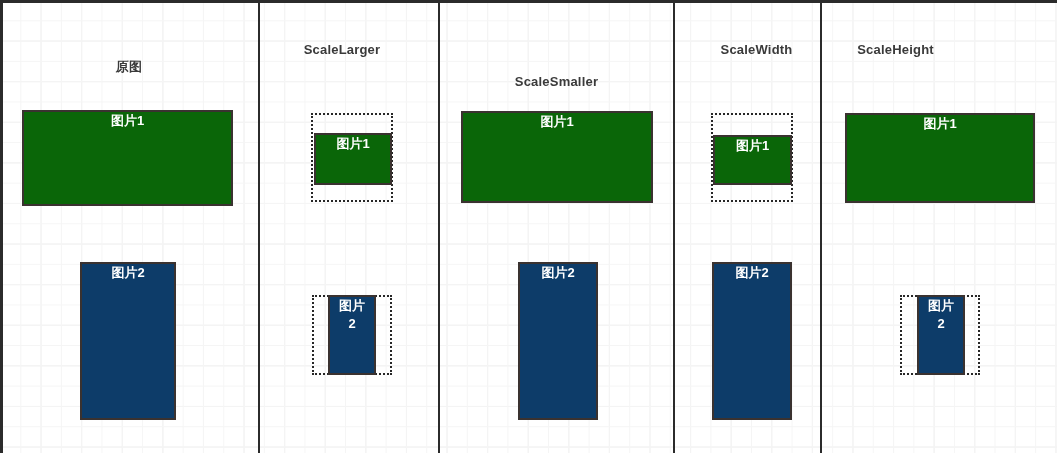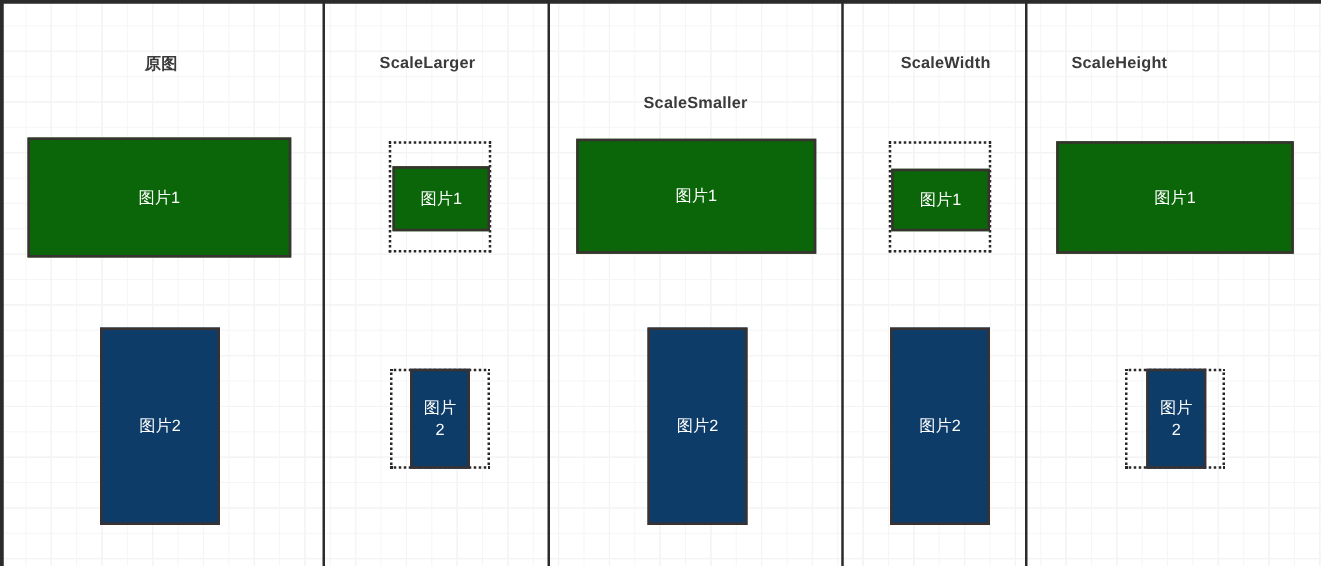--- a/index.html
+++ b/index.html
@@ -81,28 +81,28 @@
     position: absolute;
     box-sizing: border-box;
     border: 2px dotted #272727;
   }
 
   
   .img-rect {
     position: absolute;
     box-sizing: border-box;
     display: flex;
-    align-items: center;
     justify-content: center;
     text-align: center;
     color: #ffffff;
     font-size: 13px;
     line-height: 1.35;
     border: 2px solid #3a3230;
     overflow: hidden;
+    font-weight: bold;
   }
   .img-rect.green { background: #0a6608; }
   .img-rect.blue  { background: #0d3c69; }
   .img-rect .lbl { pointer-events: none; white-space: pre-line; }
 </style>
 </head>
 <body>
 
 <div id="canvas">
   <div id="subgrid"></div>
@@ -111,21 +111,21 @@
   <div class="edge-left"></div>
 
   <div id="dividers-layer">
       <div class="divider" style="left: 258px; background: rgb(43, 43, 43);"></div>
       <div class="divider" style="left: 438px; background: rgb(43, 43, 43);"></div>
       <div class="divider" style="left: 673px; background: rgb(43, 43, 43);"></div>
       <div class="divider" style="left: 820px; background: rgb(43, 43, 43);"></div>
     </div>
   <div id="panels-layer">
       <div class="panel" style="left: 0px; width: 258px;">
-        <div class="panel-title" style="color: rgb(58, 58, 58);">原图</div>
+        <div class="panel-title" style="color: rgb(58, 58, 58); margin-top: 16px;">原图</div>
       </div>
       <div class="img-rect green" style="left: 22px; top: 110px; width: 211px; height: 96px; background: rgb(10, 102, 8); border-color: rgb(58, 50, 48);">
         <span class="lbl" style="color: rgb(255, 255, 255);">图片1</span>
       </div>
       <div class="img-rect blue" style="left: 80px; top: 262px; width: 96px; height: 158px; background: rgb(13, 60, 105); border-color: rgb(58, 50, 48);">
         <span class="lbl" style="color: rgb(255, 255, 255);">图片2</span>
       </div>
       <div class="panel" style="left: 260px; width: 164px;">
         <div class="panel-title" style="color: rgb(58, 58, 58);">ScaleLarger</div>
       </div>

